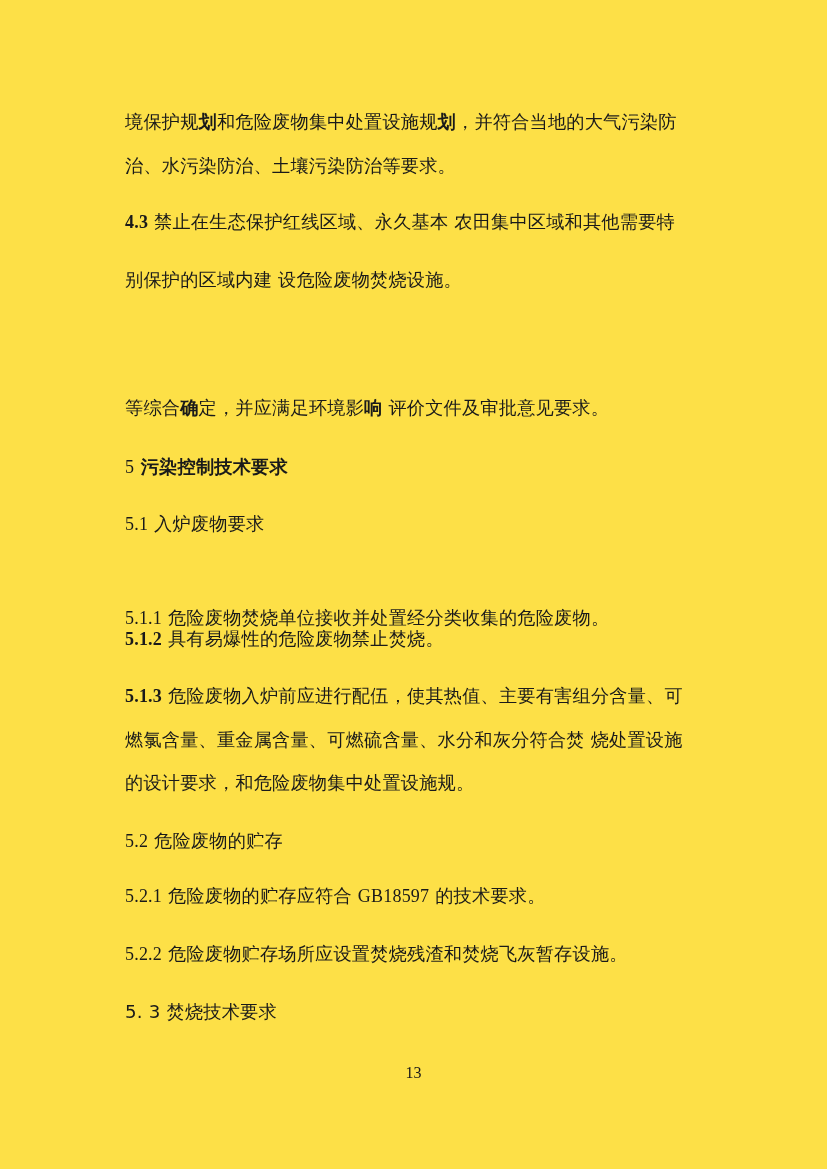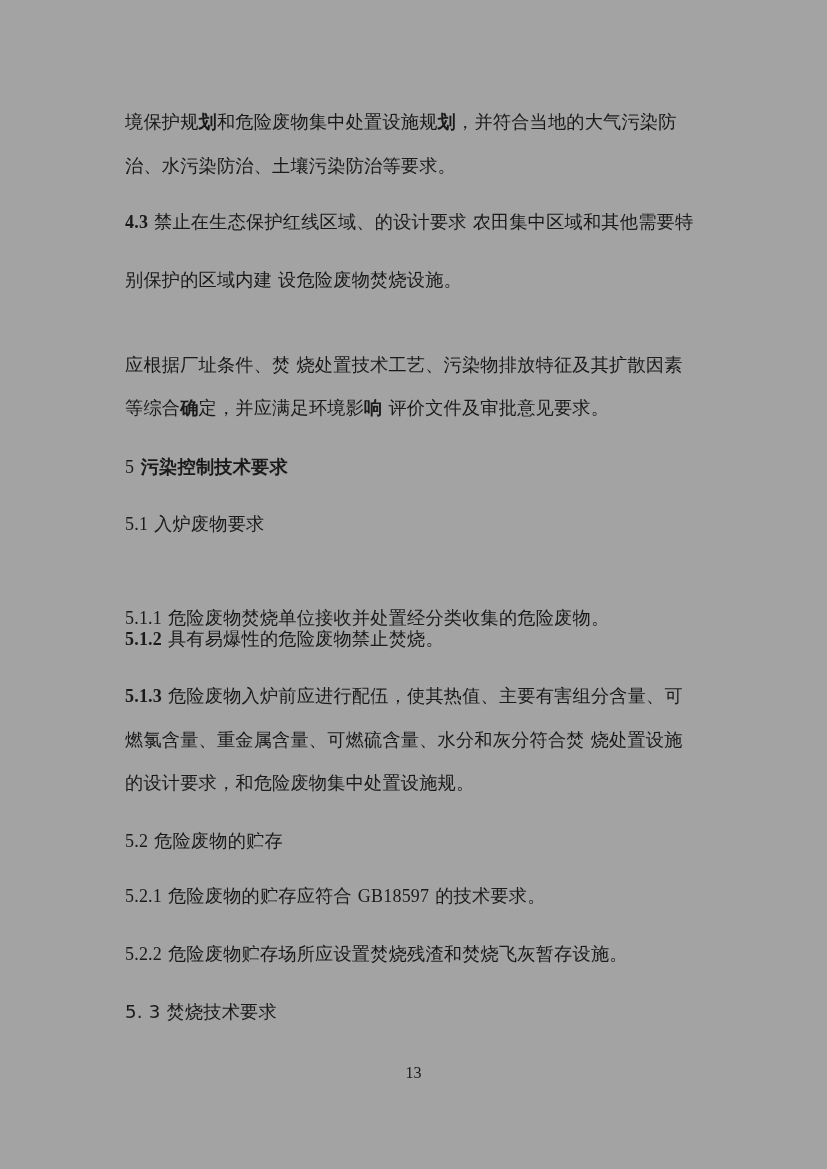--- a/index.html
+++ b/index.html
@@ -13,21 +13,21 @@
     position: relative;
     overflow: hidden;
     font-family: "DejaVu Sans", sans-serif;
     color: #1a1a1a;
   }
   .page {
     position: absolute;
     left: 0; top: 0;
     width: 827px;
     height: 1169px;
-    background: #a3a3a3;
+    background: #fde047;
     text-decoration: underline;
   }
   .line {
     position: absolute;
     left: 125px;
     font-size: 18.2px;
     line-height: 24px;
     white-space: nowrap;
     letter-spacing: 0.2px;
   }
@@ -56,25 +56,24 @@
 <body>
 
 <div class="page">
 
   <div class="line" style="top:110px;">
     <span>境保护规</span><span class="b">划</span><span>和危险废物集中处置设施规</span><span class="b">划</span><span>，并符合当地的大气污染防</span>
   </div>
   <div class="line" style="top:154px;">治、水污染防治、土壤污染防治等要求。</div>
 
   <div class="line" style="top:210px;">
-    <span class="num-b">4.3</span><span> 禁止在生态保护红线区域、的设计要求 农田集中区域和其他需要特</span>
+    <span class="num-b">4.3</span><span> 禁止在生态保护红线区域、永久基本 农田集中区域和其他需要特</span>
   </div>
   <div class="line" style="top:268px;">别保护的区域内建 设危险废物焚烧设施。</div>
 
-  <div class="line" style="top:353px;">应根据厂址条件、焚 烧处置技术工艺、污染物排放特征及其扩散因素</div>
   <div class="line" style="top:396px;">
     <span>等综合</span><span class="b">确</span><span>定，并应满足环境影</span><span class="b">响</span><span> 评价文件及审批意见要求。</span>
   </div>
 
   <div class="line heading" style="top:455px;">
     <span class="num" style="font-weight:normal;">5</span><span>  污染控制技术要求</span>
   </div>
 
   <div class="line" style="top:512px;">
     <span class="num">5.1</span><span> 入炉废物要求</span>

